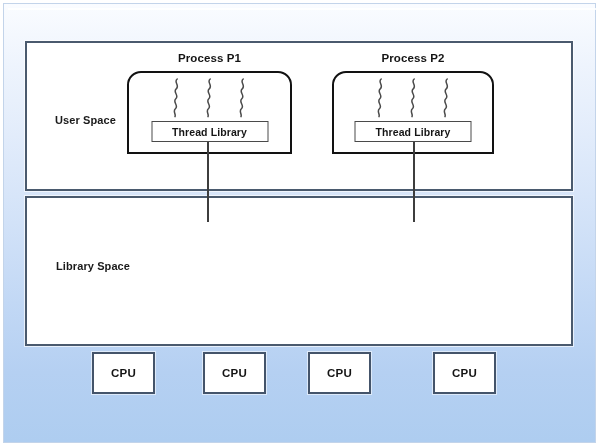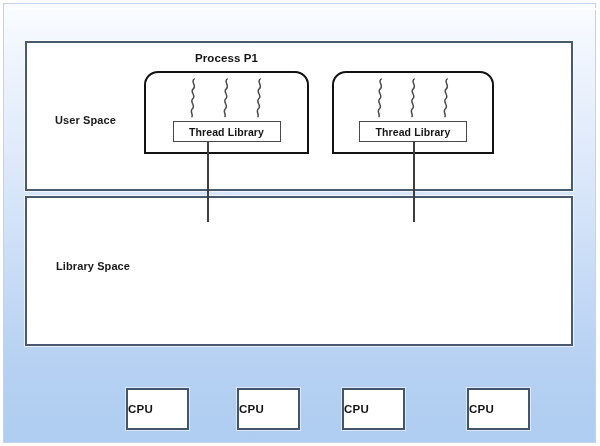--- a/index.html
+++ b/index.html
@@ -81,21 +81,21 @@
     white-space: nowrap;
     letter-spacing: 0.1px;
   }
   #user-space-label  { left: 55px; top: 114px; }
   #kernel-space-label{ left: 56px; top: 260px; }
 
   
   .process-group {
     position: absolute;
   }
-  #process-group-p1 { left: 127px; top: 52px; width: 165px; height: 102px; margin-left: 17px; }
+  #process-group-p1 { left: 127px; top: 52px; width: 165px; height: 102px; }
   #process-group-p2 { left: 332px; top: 52px; width: 162px; height: 102px; }
 
   .process-title {
     position: absolute;
     top: 0;
     left: 0;
     width: 100%;
     text-align: center;
     font-size: 11.5px;
     font-weight: 700;
@@ -131,21 +131,21 @@
     pointer-events: none;
   }
   .thread-squiggle { display: block; }
 
   
   .thread-library-box {
     position: absolute;
     left: 50%;
     transform: translateX(-50%);
     top: 69px;
-    width: 108px;
+    width: 117px;
     height: 21px;
     box-sizing: border-box;
     background: #ffffff;
     border: 1.8px solid #4a4a4a;
     display: flex;
     align-items: center;
     justify-content: center;
   }
   .thread-library-label {
     font-size: 10.5px;
@@ -160,31 +160,30 @@
     position: absolute;
     width: 2px;
     background: #3d3d3d;
   }
   #connector-p1 { left: 207px; top: 142px; height: 80px; }
   #connector-p2 { left: 413px; top: 142px; height: 80px; }
 
   
   .cpu-box {
     position: absolute;
-    top: 388px;
+    top: 352px;
     width: 63px;
     height: 42px;
     box-sizing: border-box;
     background: #ffffff;
     border: 2px solid #44546a;
     box-shadow: 0 0 0 1px rgba(255,255,255,0.55);
     display: flex;
     align-items: center;
-    justify-content: flex-start;
-    margin-left: 34px;
+    justify-content: center;
   }
   .cpu-label {
     font-size: 11.5px;
     font-weight: 700;
     color: #141414;
     letter-spacing: 0.2px;
   }
   #cpu-box-0 { left: 92px;  }
   #cpu-box-1 { left: 203px; }
   #cpu-box-2 { left: 308px; }
@@ -224,20 +223,21 @@
       </svg>
     </div>
 
     <div class="thread-library-box">
       <span class="thread-library-label">Thread Library</span>
     </div>
   </div>
 
   <div class="process-group" id="process-group-p2">
 
+    <div class="process-title">Process P2</div>
 
     <div class="process-box"></div>
 
     <div class="thread-row">
       <svg class="thread-squiggle" width="11" height="40" viewBox="0 0 11 40">
         <path d="M6.2 1 C2.2 4, 9.2 7.5, 5.2 10.8 C1.4 14, 8.6 17.5, 4.8 20.8
                  C1.1 24, 8.2 27.5, 4.4 30.8 C1.5 33.4, 5.2 35.8, 4.0 38.6" fill="none" stroke="#4a4a4a" stroke-width="1.5" stroke-linecap="round"></path>
       </svg>
       <svg class="thread-squiggle" width="11" height="40" viewBox="0 0 11 40">
         <path d="M6.2 1 C2.2 4, 9.2 7.5, 5.2 10.8 C1.4 14, 8.6 17.5, 4.8 20.8

